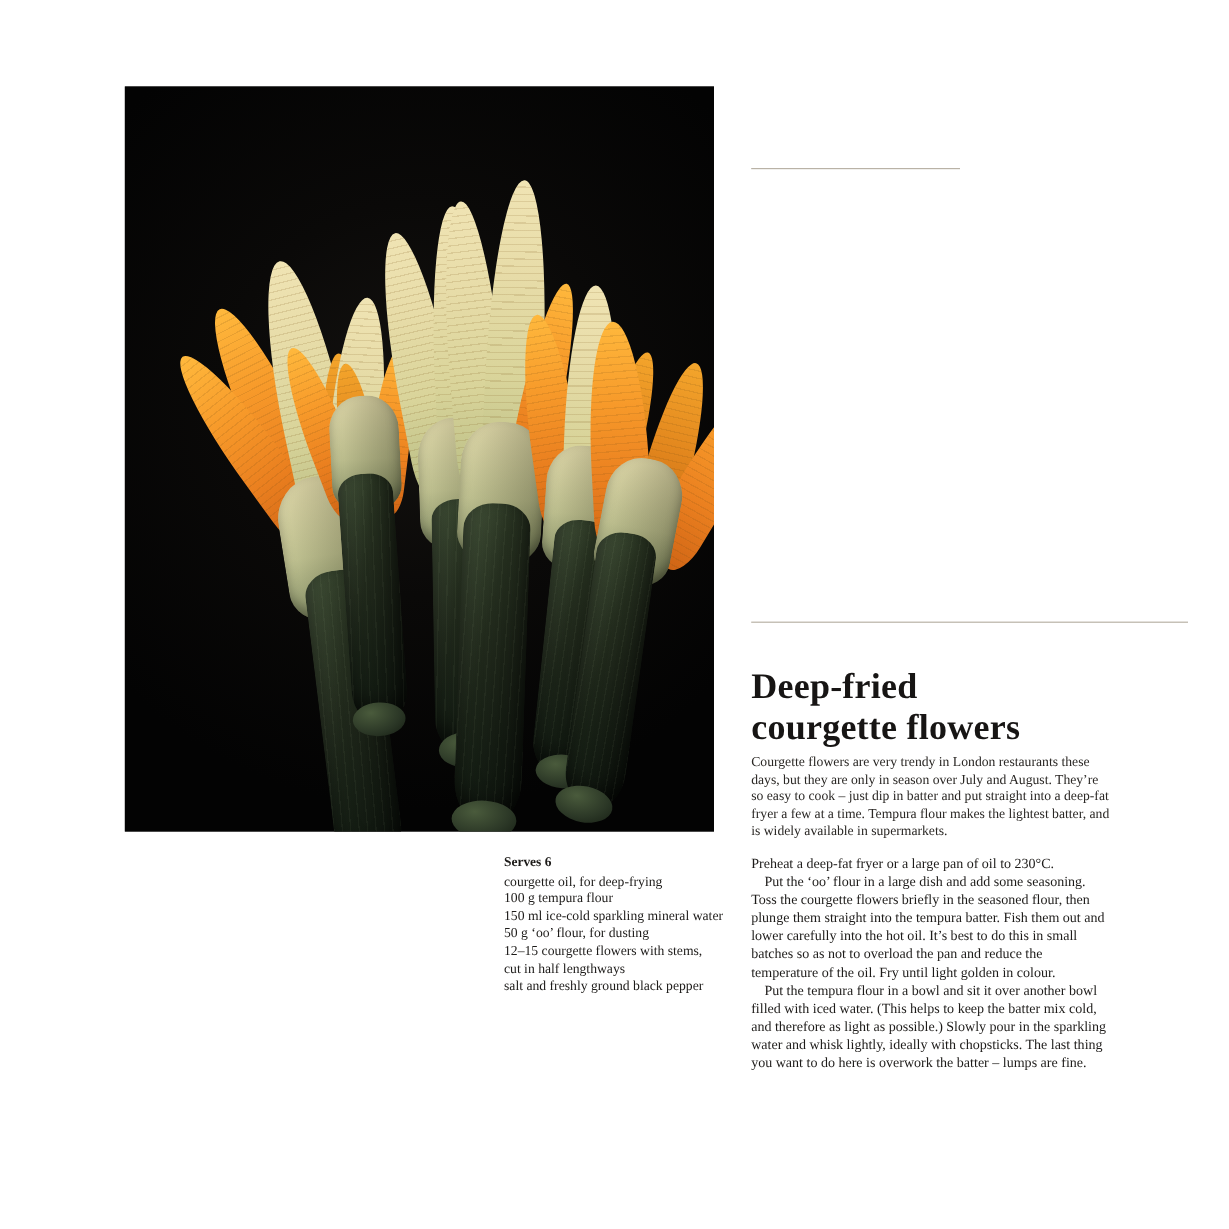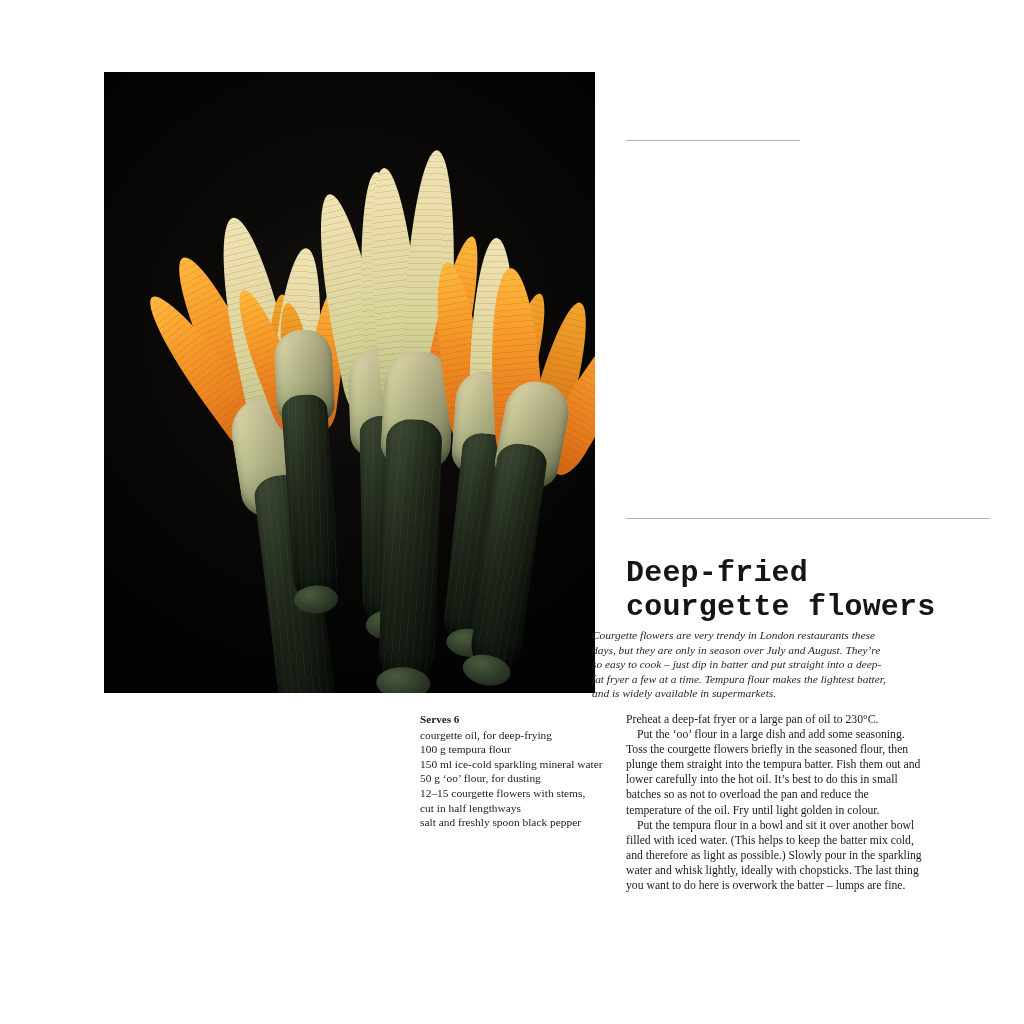--- a/index.html
+++ b/index.html
@@ -137,34 +137,33 @@
     height: 1px;
     background: #b9b2a6;
   }
 
   
   #recipe-title {
     position: absolute;
     left: 626px;
     top: 536px;
     width: 370px;
-    font-family: Liberation Mono, monospace;
+    font-family: Liberation Serif, serif;
     font-size: 30px;
     line-height: 34px;
     letter-spacing: 0.2px;
     color: #171514;
   }
 
   
   #recipe-intro {
     position: absolute;
-    left: 592px;
+    left: 626px;
     top: 628px;
     width: 300px;
-    font-style: italic;
     font-size: 11.4px;
     line-height: 14.6px;
     color: #2a2724;
   }
 
   
   #recipe-method {
     position: absolute;
     left: 626px;
     top: 712px;
@@ -291,15 +290,15 @@
 
 <div id="ingredients">
   <div id="ingredients-heading">Serves 6</div>
   <ul>
     <li>courgette oil, for deep-frying</li>
     <li>100 g tempura flour</li>
     <li>150 ml ice-cold sparkling mineral water</li>
     <li>50 g ‘oo’ flour, for dusting</li>
     <li>12–15 courgette flowers with stems,</li>
     <li>cut in half lengthways</li>
-    <li>salt and freshly spoon black pepper</li>
+    <li>salt and freshly ground black pepper</li>
   </ul>
 </div>
 
 </body></html>

